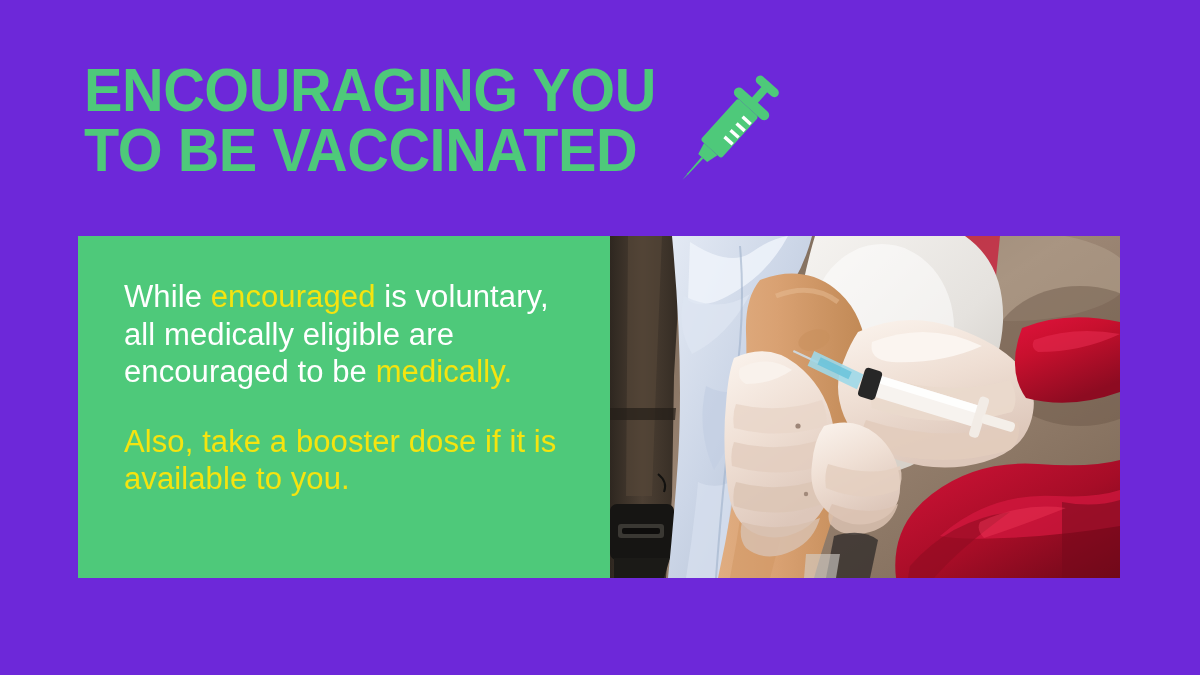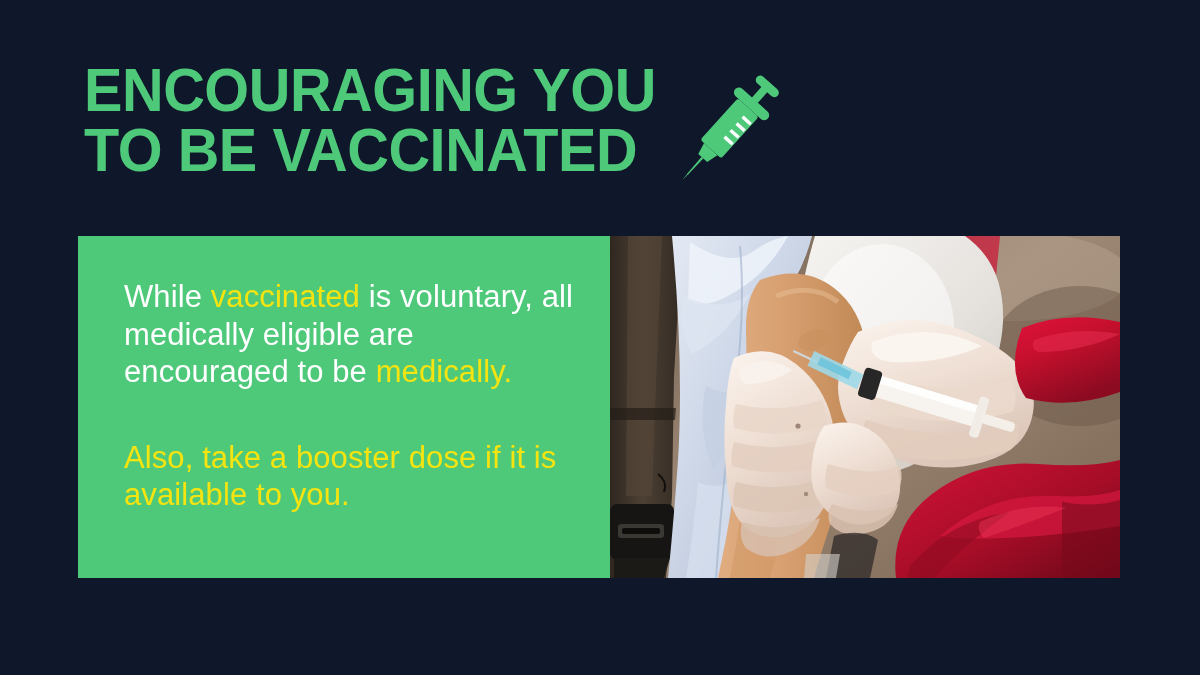--- a/index.html
+++ b/index.html
@@ -8,21 +8,21 @@
   html, body {
     width:1200px; height:675px;
     background:#ffffff;
     font-family:"Liberation Sans", sans-serif;
     overflow:hidden;
   }
 
   .slide {
     position:relative;
     width:1200px; height:675px;
-    background:#0f172a;
+    background:#6d28d9;
   }
 
   
   .headline {
     position:absolute;
     left:84px; top:60px;
     width:720px;
     color:#4ec97a;
     font-family:"Liberation Sans", sans-serif;
     font-weight:bold;
@@ -54,21 +54,21 @@
     position:absolute;
     left:46px; top:42px;
     width:460px;
     font-family:"Liberation Sans", sans-serif;
     font-size:31px;
     line-height:37.5px;
     color:#ffffff;
     letter-spacing:0.1px;
   }
   .para { margin:0; }
-  .para.second { margin-top:48px; color:#f5e40f; }
+  .para.second { margin-top:32px; color:#f5e40f; }
   .hi { color:#f5e40f; }
 
   
   .photo {
     position:absolute;
     left:610px; top:236px;
     width:510px; height:342px;
     overflow:hidden;
     background:#8e7a66;
   }
@@ -104,21 +104,21 @@
         <path d="M49 93 h18 l-3 12 h-12 z"></path>
 
         <path d="M56.3 105 l2.4 0 l-0.6 22 l-1.2 0 z"></path>
         <path d="M57.1 126 h0.9 l-0.45 9 z"></path>
       </g>
     </svg>
   </div>
 
   <div class="panel">
     <div class="panel-text">
-      <p class="para"><span>While </span><span class="hi">vaccinated</span><span> is voluntary, all medically eligible are encouraged to be </span><span class="hi">medically.</span></p>
+      <p class="para"><span>While </span><span class="hi">encouraged</span><span> is voluntary, all medically eligible are encouraged to be </span><span class="hi">medically.</span></p>
 
       <p class="para second">Also, take a booster dose if it is available to you.</p>
     </div>
   </div>
 
   <div class="photo">
     <svg viewBox="0 0 510 342" preserveAspectRatio="none" xmlns="http://www.w3.org/2000/svg" aria-hidden="true">
       <defs>
         <linearGradient id="bgBlur" x1="0" y1="0" x2="1" y2="1">
           <stop offset="0%" stop-color="#6e5d4d"></stop>

